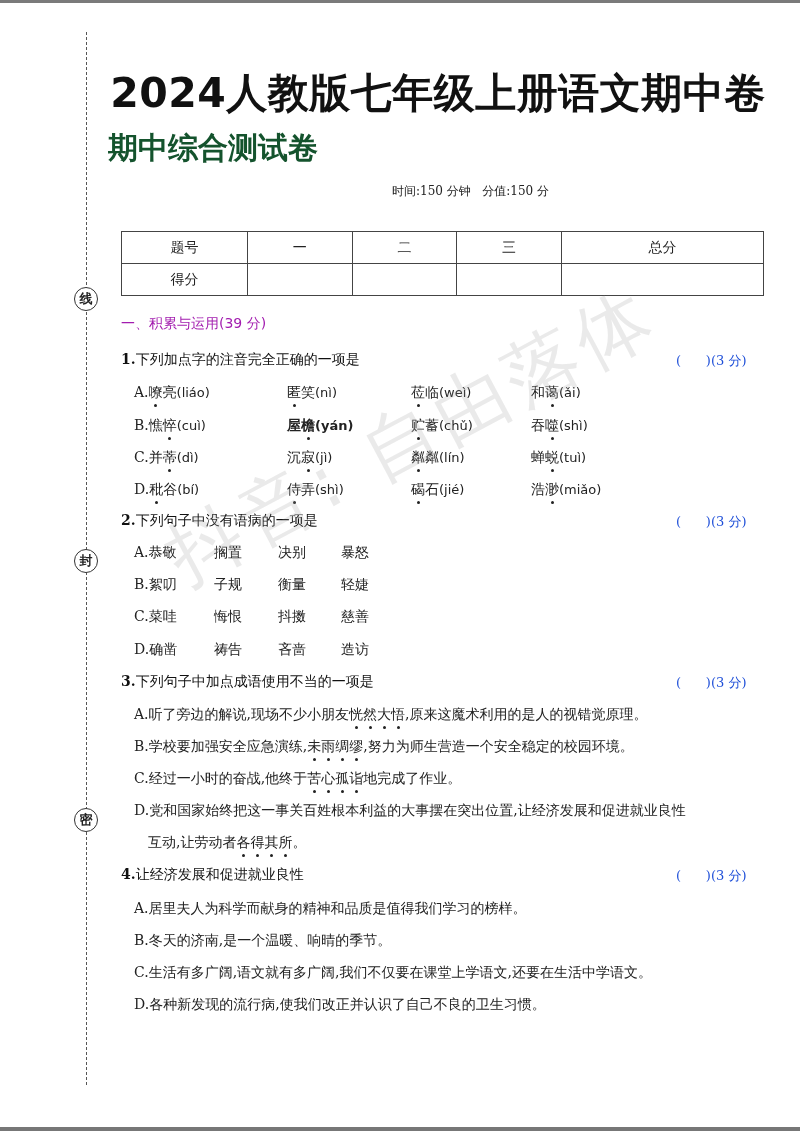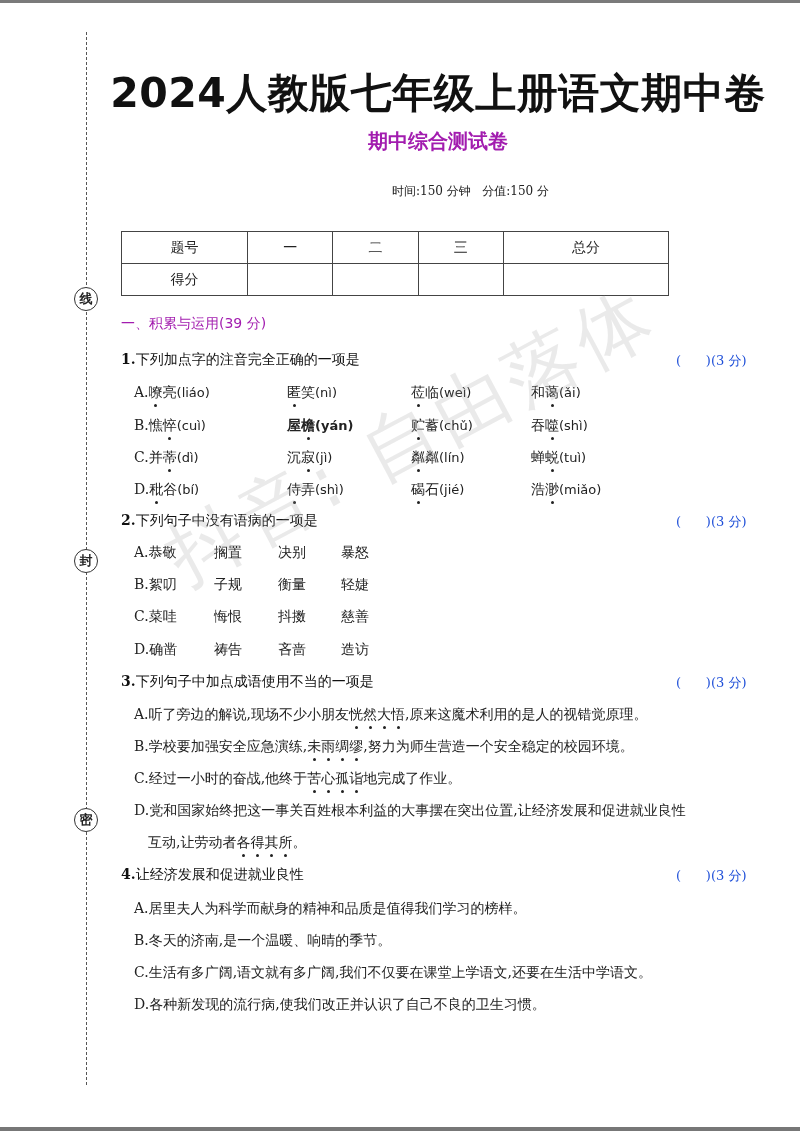--- a/index.html
+++ b/index.html
@@ -14,25 +14,25 @@
     .binding-mark { position: absolute; left: 74px; width: 24px; height: 24px; border: 1.5px solid #333;
       border-radius: 50%; background: #fff; font-size: 13px; font-weight: bold; display: flex;
       align-items: center; justify-content: center; font-family: "DejaVu Sans", sans-serif; color: #222; }
 
     .watermark { position: absolute; left: 150px; top: 520px; font-size: 74px; color: rgba(160,160,160,0.22);
       font-family: "DejaVu Sans", sans-serif; transform: rotate(-28deg); transform-origin: left top;
       white-space: nowrap; letter-spacing: 6px; pointer-events: none; z-index: 5; }
 
     .title { position: absolute; left: 108px; top: 66px; width: 660px; text-align: center; font-size: 41px;
       font-weight: bold; font-family: "DejaVu Sans", "Liberation Sans", sans-serif; letter-spacing: 0.5px; color: #111; }
-    .subtitle { position: absolute; left: 108px; top: 128px; width: 660px; text-align: center; font-size: 20px;
-      font-weight: bold; font-family: "DejaVu Sans", "Liberation Sans", sans-serif; color: #a21caf; }
+    .subtitle { position: absolute; left: 108px; top: 128px; width: 660px; font-size: 30px;
+      font-weight: bold; font-family: "DejaVu Sans", "Liberation Sans", sans-serif; color: #14532d; }
     .meta { position: absolute; left: 392px; top: 183px; font-size: 12px; color: #222; white-space: pre; }
 
-    table.score { position: absolute; left: 121px; top: 231px; width: 548px; border-collapse: collapse;
+    table.score { position: absolute; left: 121px; top: 231px; width: 643px; border-collapse: collapse;
       border: 1.5px solid #333; font-size: 14px; }
     table.score td { border: 1px solid #444; height: 32px; text-align: center; color: #222; }
     table.score td.first { width: 126px; }
 
     .section { position: absolute; left: 121px; top: 315px; font-size: 14px; font-weight: normal; color: #a21caf;
       font-family: "DejaVu Sans", sans-serif; }
 
     .q { position: absolute; left: 121px; font-size: 14px; color: #111; white-space: nowrap; }
     .q b { font-weight: bold; }
     .score-tag { position: absolute; left: 676px; font-size: 13px; white-space: pre; color: #1d4ed8; }

